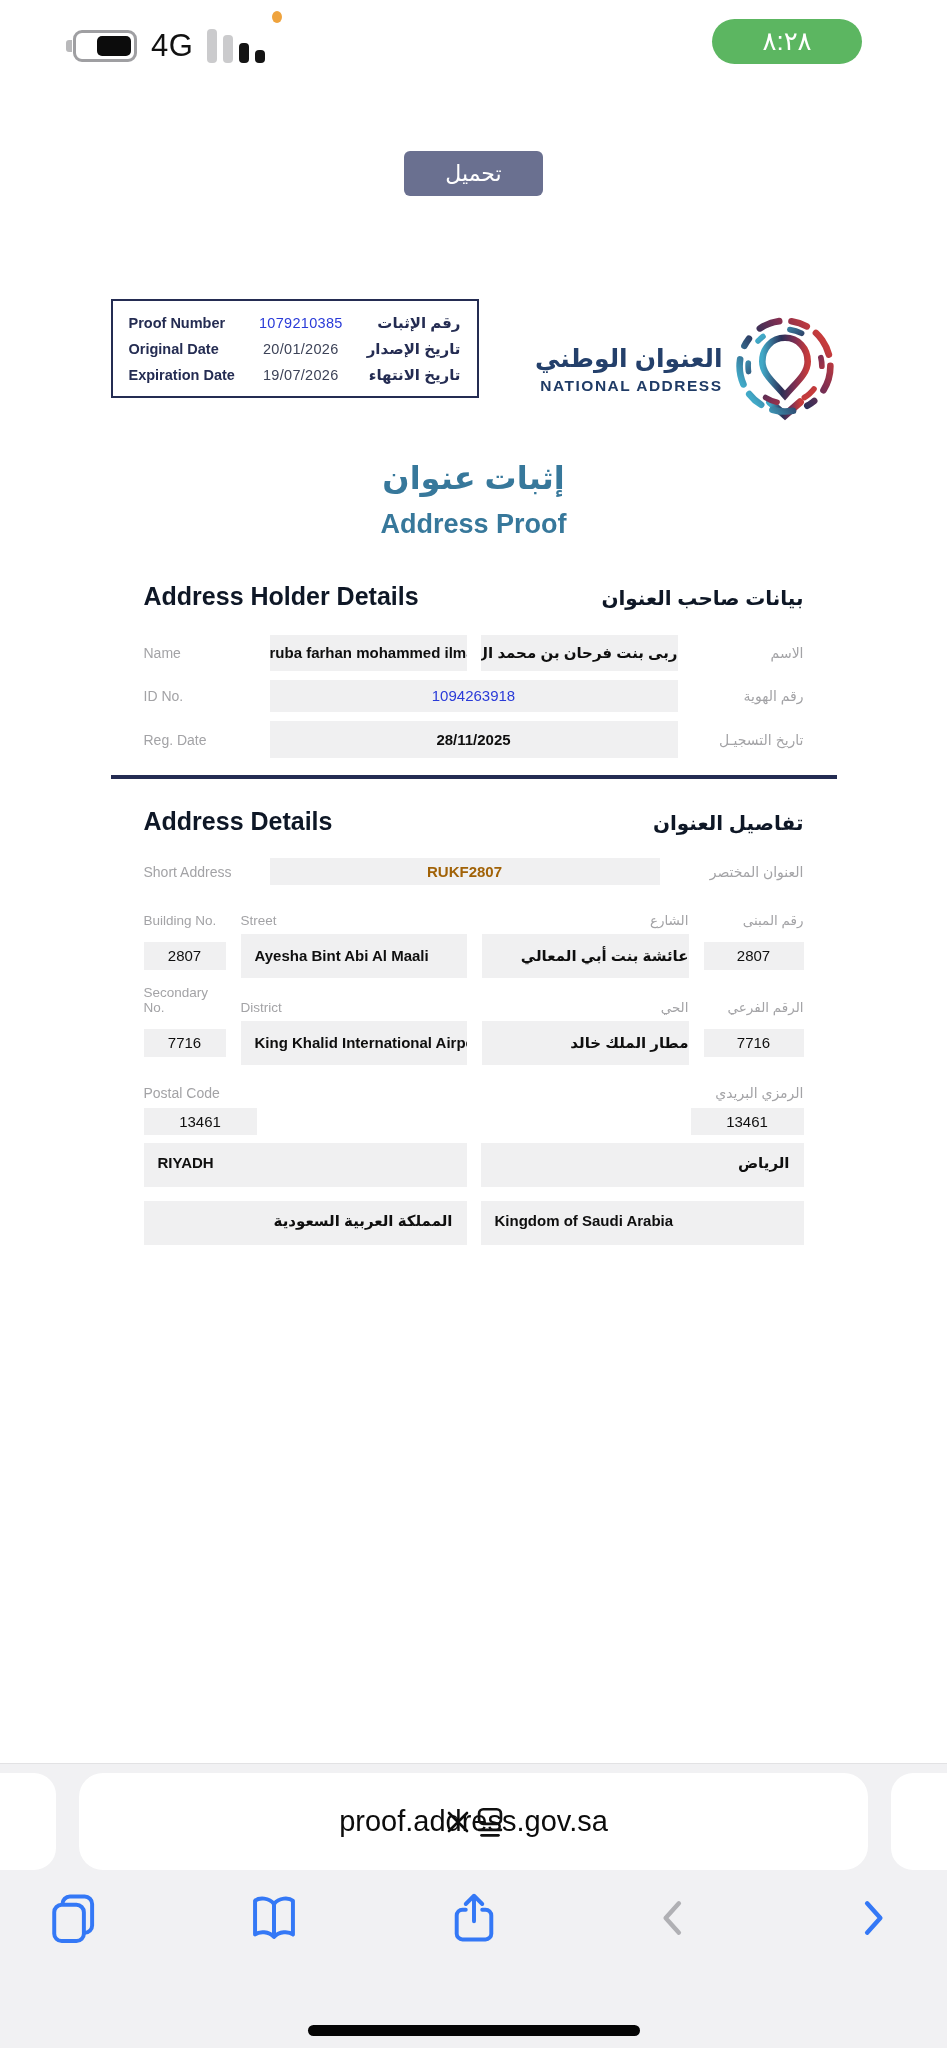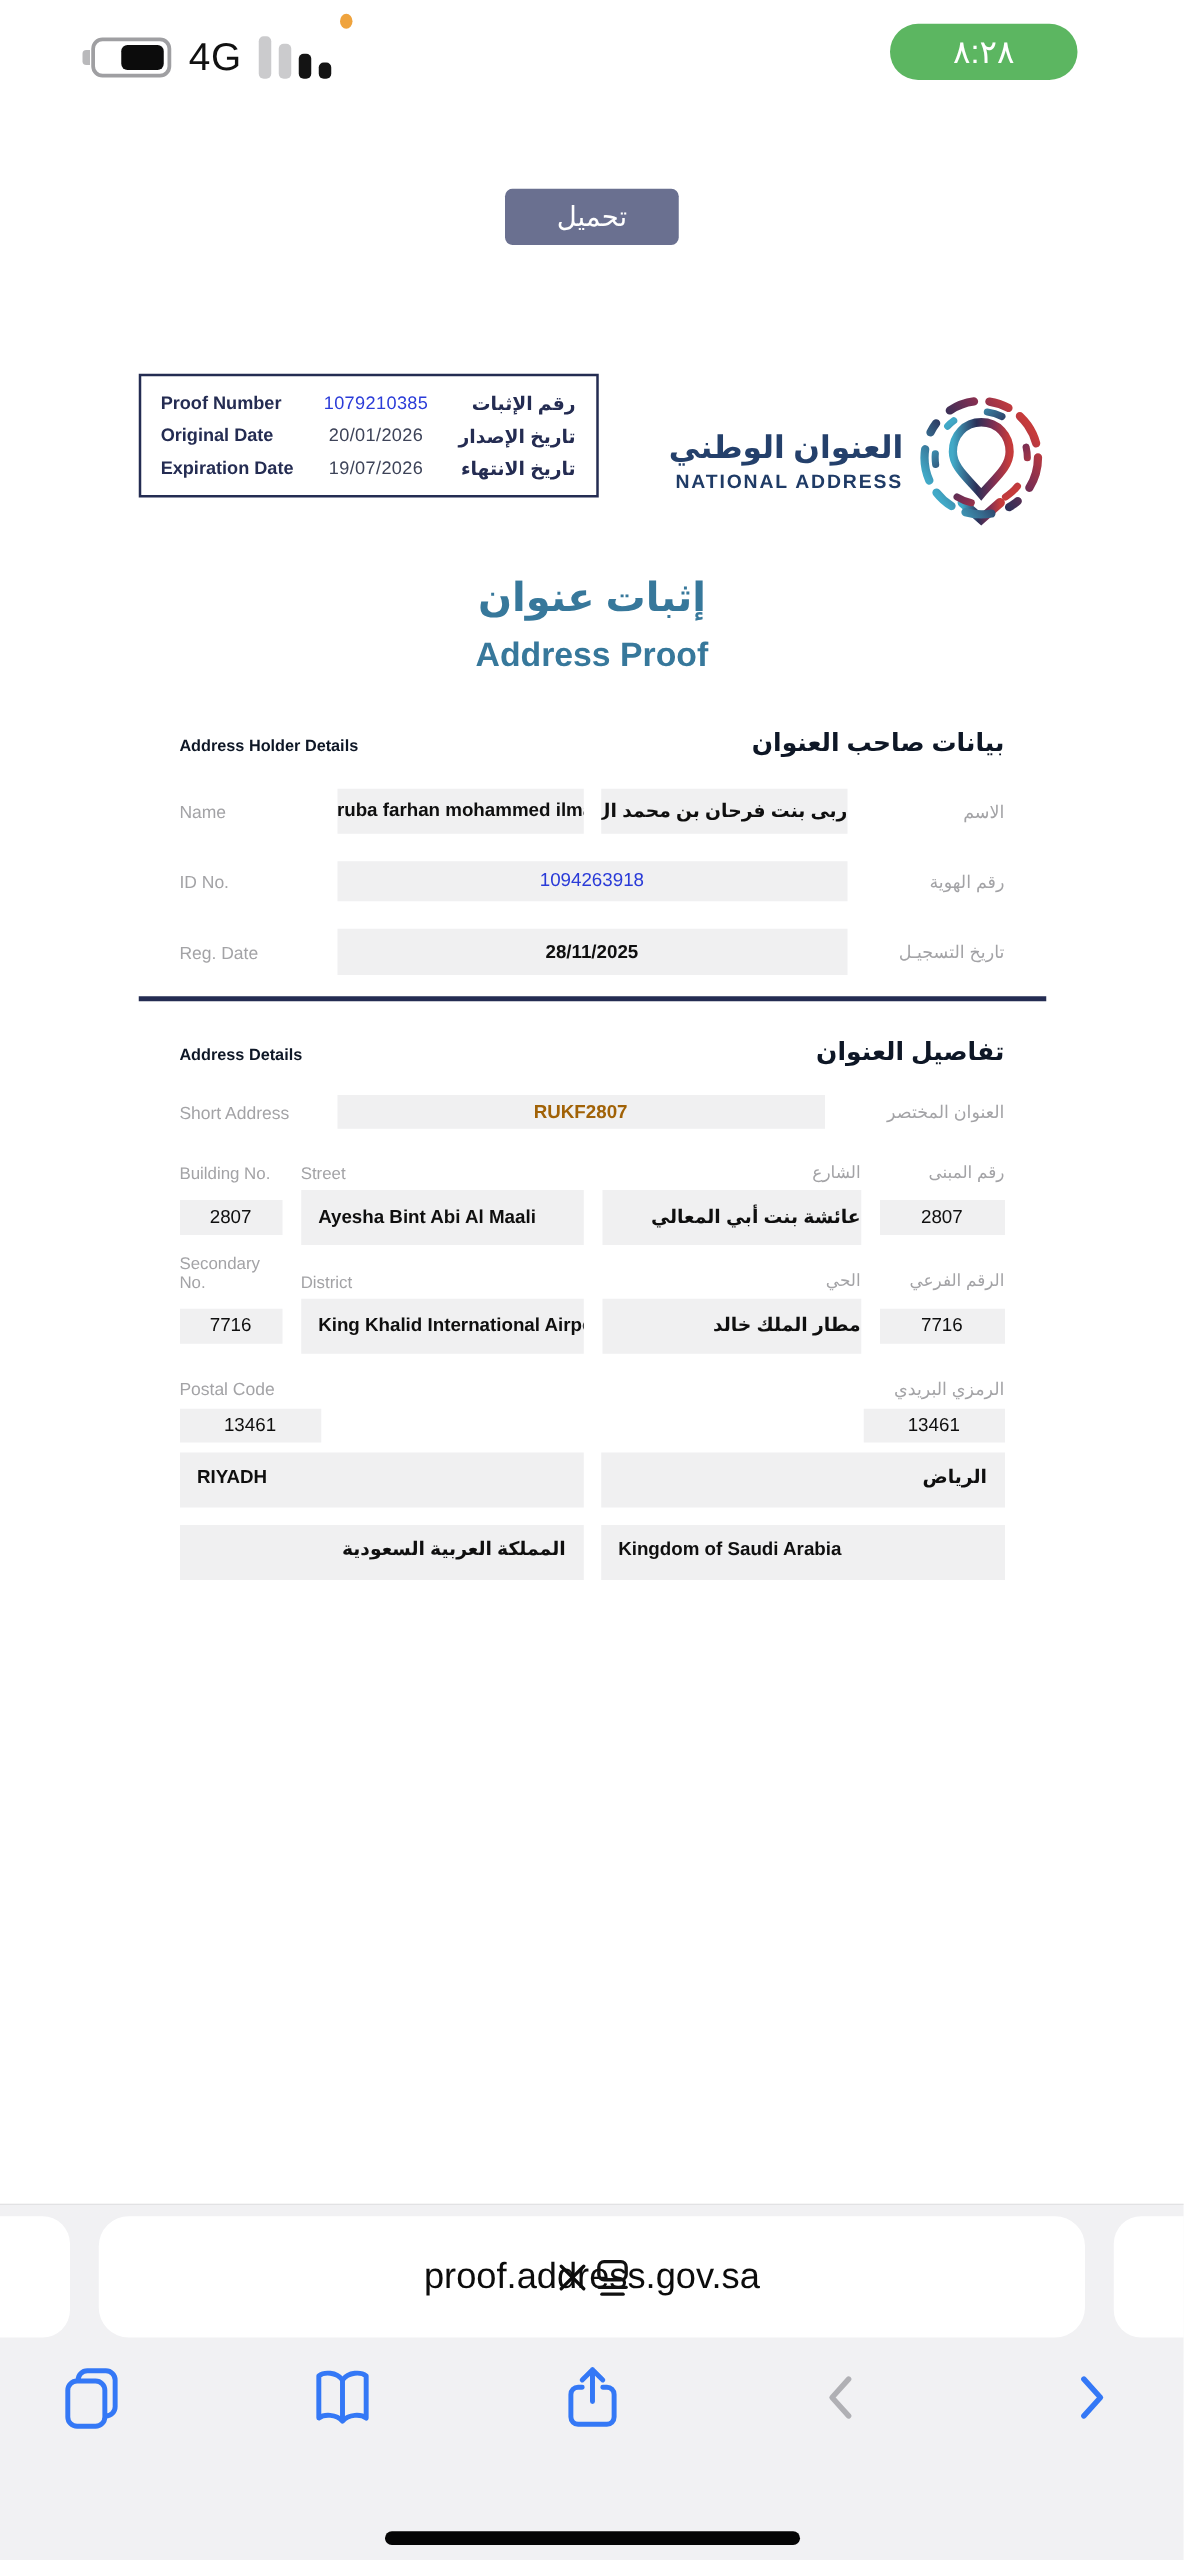--- a/index.html
+++ b/index.html
@@ -44,34 +44,34 @@
   .logo-text { text-align:right; }
   .logo-ar { font-size:25px; font-weight:bold; color:#24406b; letter-spacing:2px; }
   .logo-en { font-size:15.5px; font-weight:bold; color:#1f3b66; letter-spacing:1.5px; margin-top:4px; }
 
   .t-ar { margin-top:34px; text-align:center; font-size:32px; font-weight:bold; color:#37789b; }
   .t-en { margin-top:12px; text-align:center; font-size:27px; font-weight:bold; color:#37789b; }
 
   section { margin-top:42px; }
   .inner { padding:0 33px; }
   .sec-head { display:flex; justify-content:space-between; align-items:baseline; }
-  .sh-en { font-size:13px; font-weight:bold; color:#0e1726; }
+  .sh-en { font-size:25px; font-weight:bold; color:#0e1726; }
   .sh-ar { font-size:20px; font-weight:bold; color:#0e1726; }
 
   .lbl { font-size:14px; color:#a3a3a6; }
   .lbl.ar { text-align:right; }
   .gbox { background:#f0f0f1; display:block; text-align:center; font-size:15px; color:#0f0f0f;
           overflow:hidden; white-space:nowrap; }
   .bold { font-weight:bold; }
   .blue-val { color:#2a3bd8; }
 
   .row { display:grid; align-items:center; column-gap:14px; }
   .name-row { grid-template-columns:112px 1fr 1fr 112px; margin-top:24px; }
   .name-row .gbox { height:36px; line-height:36px; }
-  .wide-row { grid-template-columns:112px 1fr 112px; margin-top:22px; }
+  .wide-row { grid-template-columns:112px 1fr 112px; margin-top:9px; }
   .wide-row .gbox { height:32px; line-height:32px; }
   .row-tall .gbox { height:37px; line-height:37px; }
   .divider { margin-top:17px; height:4px; background:#242c52; }
 
   .short-row { grid-template-columns:112px 1fr 130px; margin-top:22px; }
   .short-row .gbox { height:27px; line-height:27px; font-weight:bold; color:#a16207; }
 
   .duo { margin-top:24px; display:grid; grid-template-columns:82px 226px 1fr 100px; column-gap:15px;
          grid-template-rows:19px auto; row-gap:6px; align-items:center; }
   .duo .lbl { font-size:13.5px; align-self:end; }

